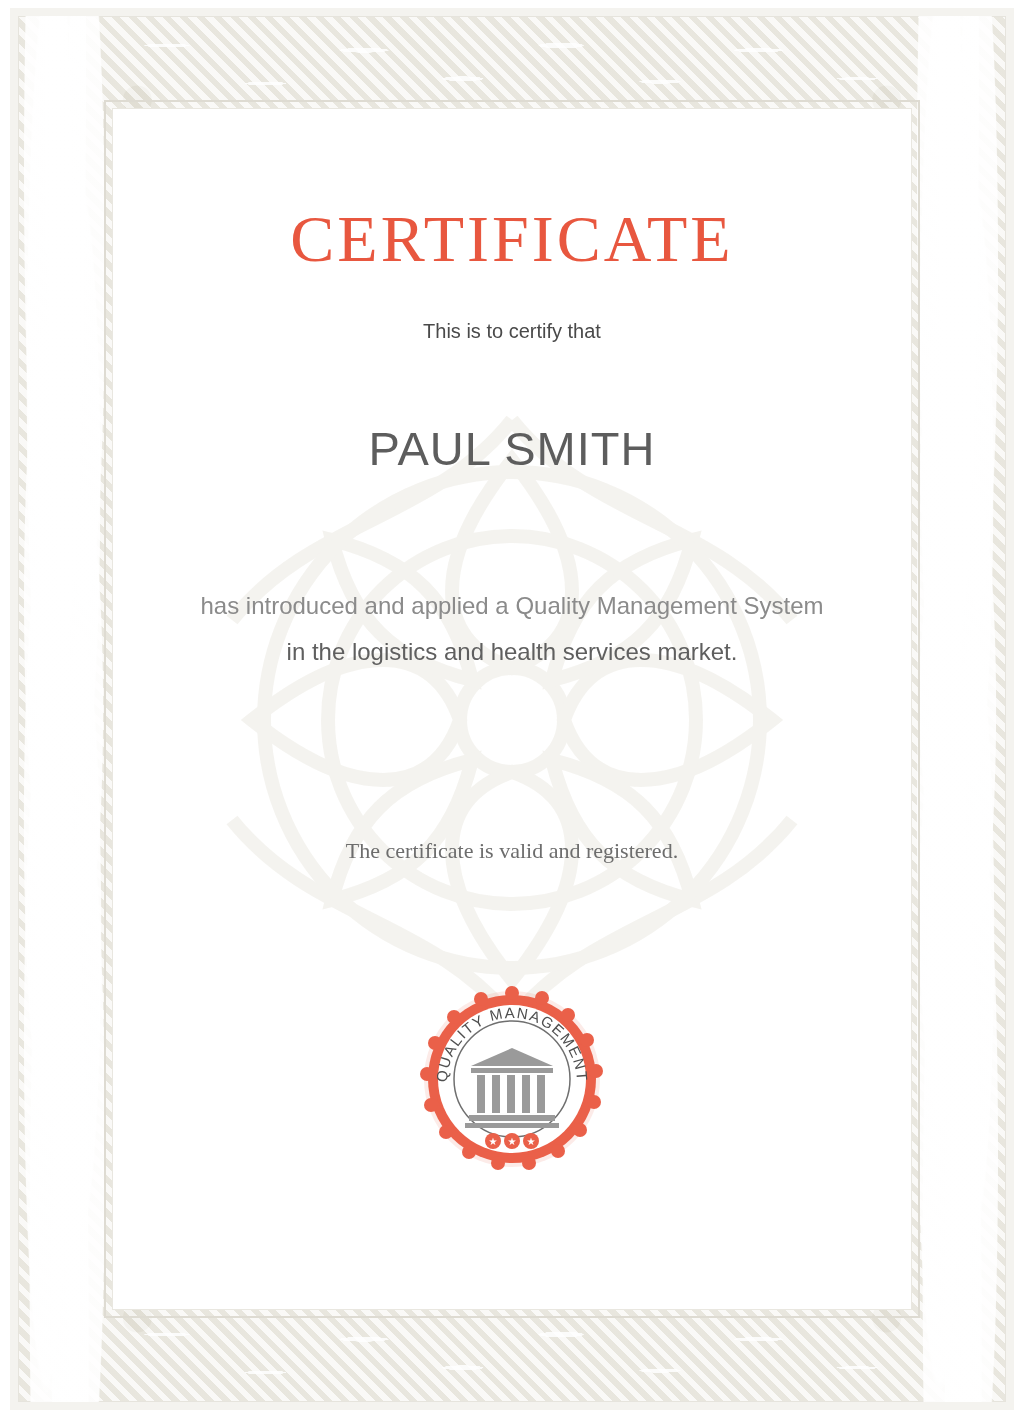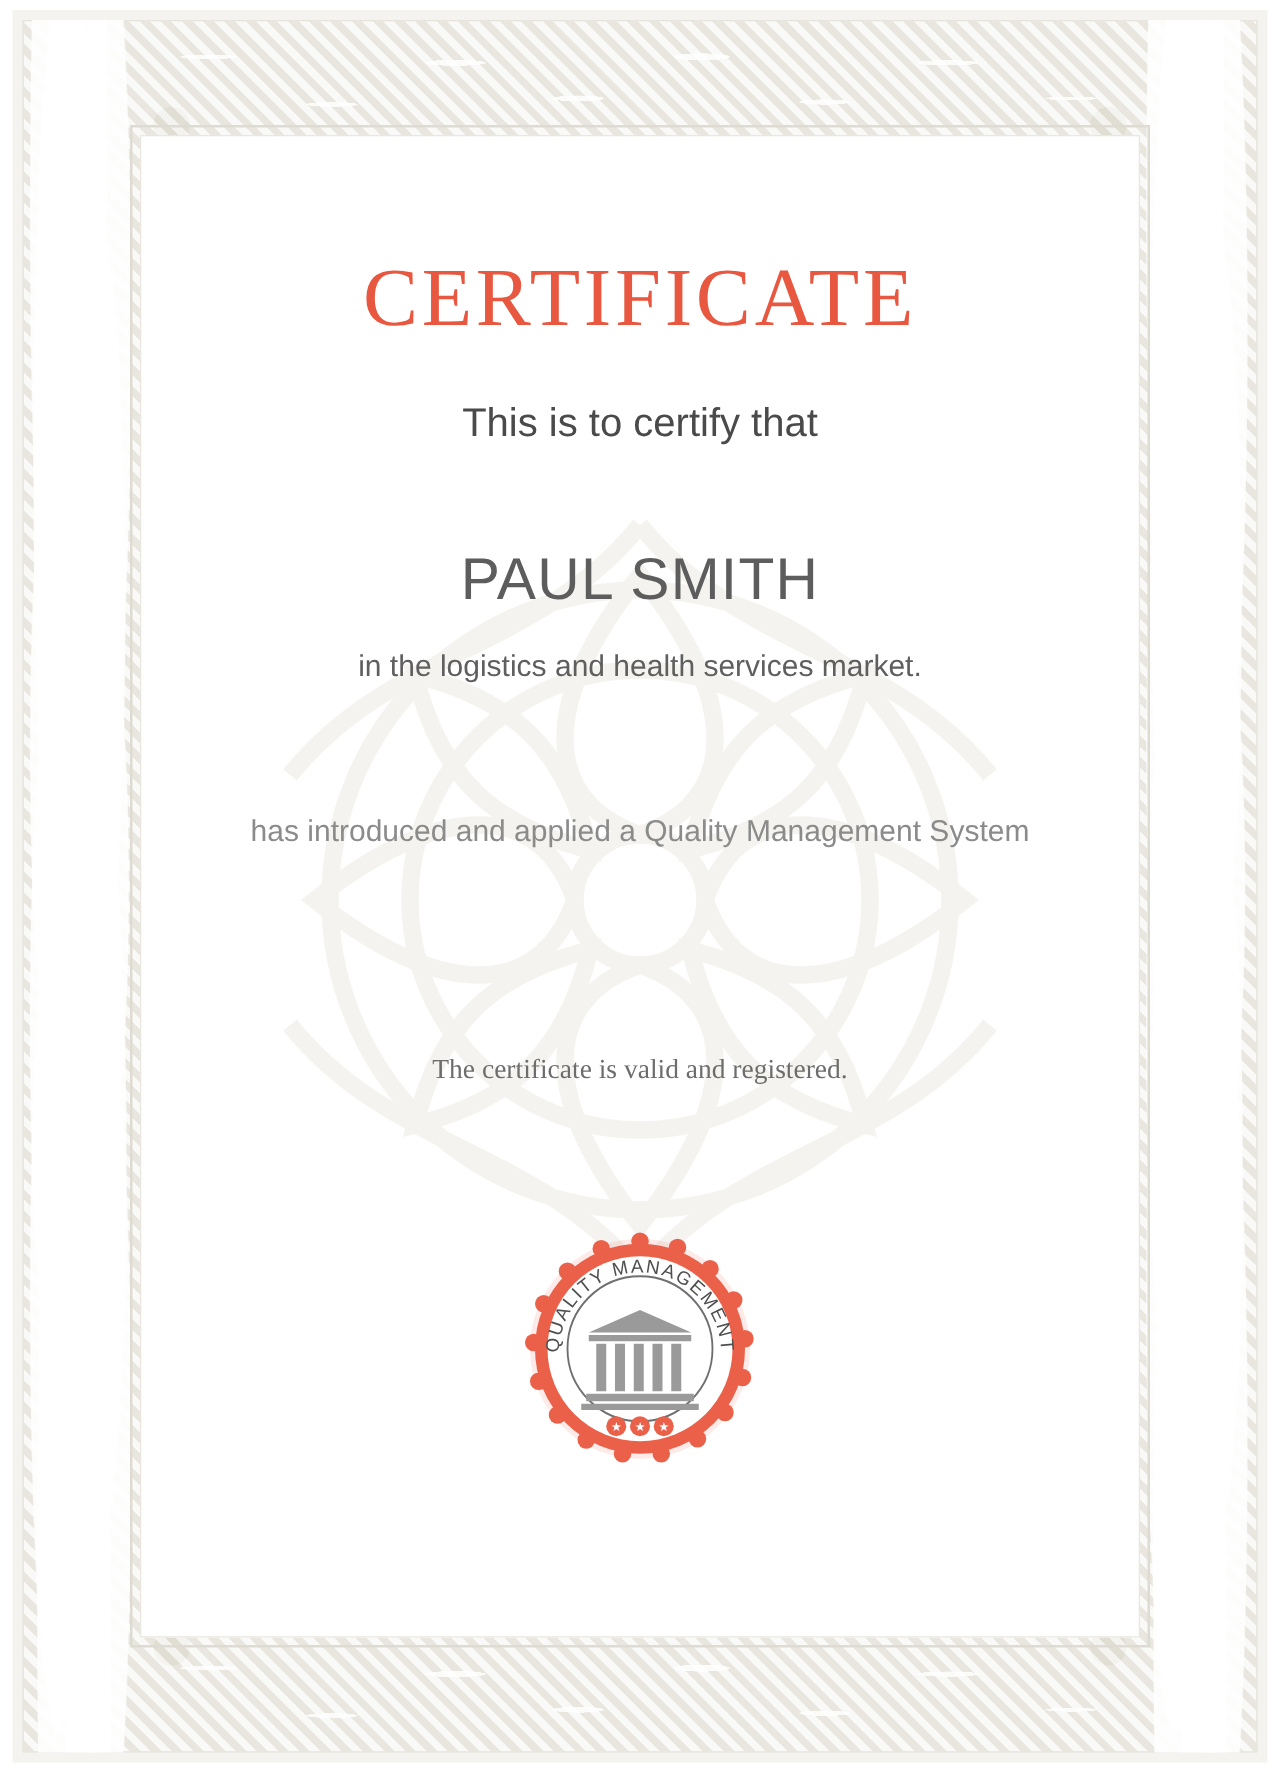--- a/index.html
+++ b/index.html
@@ -133,21 +133,21 @@
     font-size: 66px;
     letter-spacing: 3px;
     color: #e8573f;
     font-weight: 400;
     line-height: 1;
   }
 
   .subtitle {
     margin: 0;
     padding-top: 48px;
-    font-size: 32px;
+    font-size: 20px;
     color: #4a4a4a;
     font-weight: 400;
   }
 
   .recipient {
     margin: 12px;
     padding-top: 66px;
     font-size: 47px;
     color: #5d5d5d;
     letter-spacing: 1px;
@@ -165,21 +165,21 @@
 
   .evidence {
     margin: 0;
     padding-top: 60px;
     font-family: "Liberation Serif", serif;
     font-size: 22px;
     color: #6d6d6d;
   }
 
   .validity {
-    margin: 2px;
+    margin: 12px;
     padding-top: 160px;
     font-family: "Liberation Serif", serif;
     font-size: 22px;
     color: #6d6d6d;
   }
 
   .seal-wrap {
     position: absolute;
     left: 50%;
     bottom: 126px;
@@ -221,22 +221,22 @@
   </svg>
 
   <div class="content">
 
     <h1 class="cert-title">CERTIFICATE</h1>
 
     <p class="subtitle">This is to certify that</p>
 
     <p class="recipient">PAUL SMITH</p>
 
+    <p class="body-line first">has introduced and applied a Quality Management System</p>
     <p class="body-line second">in the logistics and health services market.</p>
-    <p class="body-line first">has introduced and applied a Quality Management System</p>
 
 
     <p class="validity">The certificate is valid and registered.</p>
 
     <div class="seal-wrap">
       <svg viewBox="0 0 210 210" width="210" height="210">
         <defs>
           <path id="arcPath" d="M 40 109 A 65 65 0 0 1 170 109" fill="none"></path>
         </defs>
 

